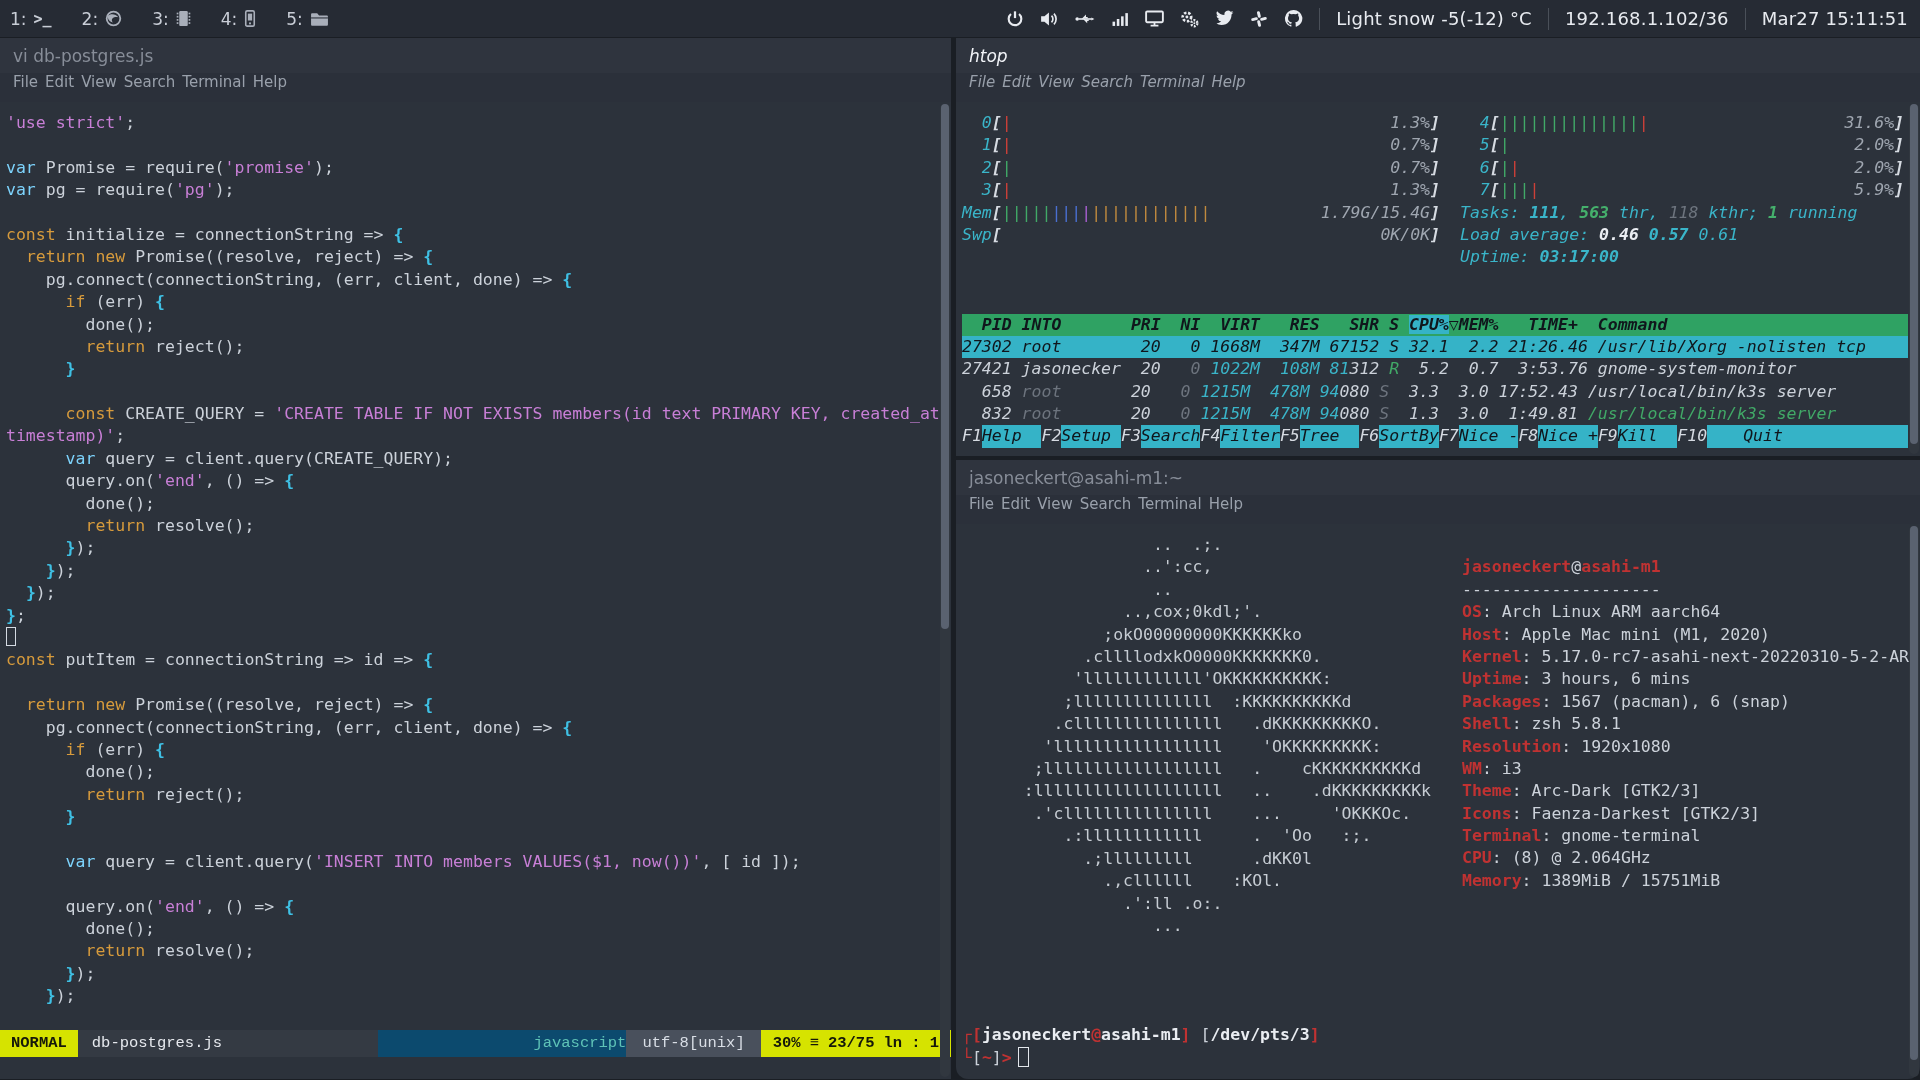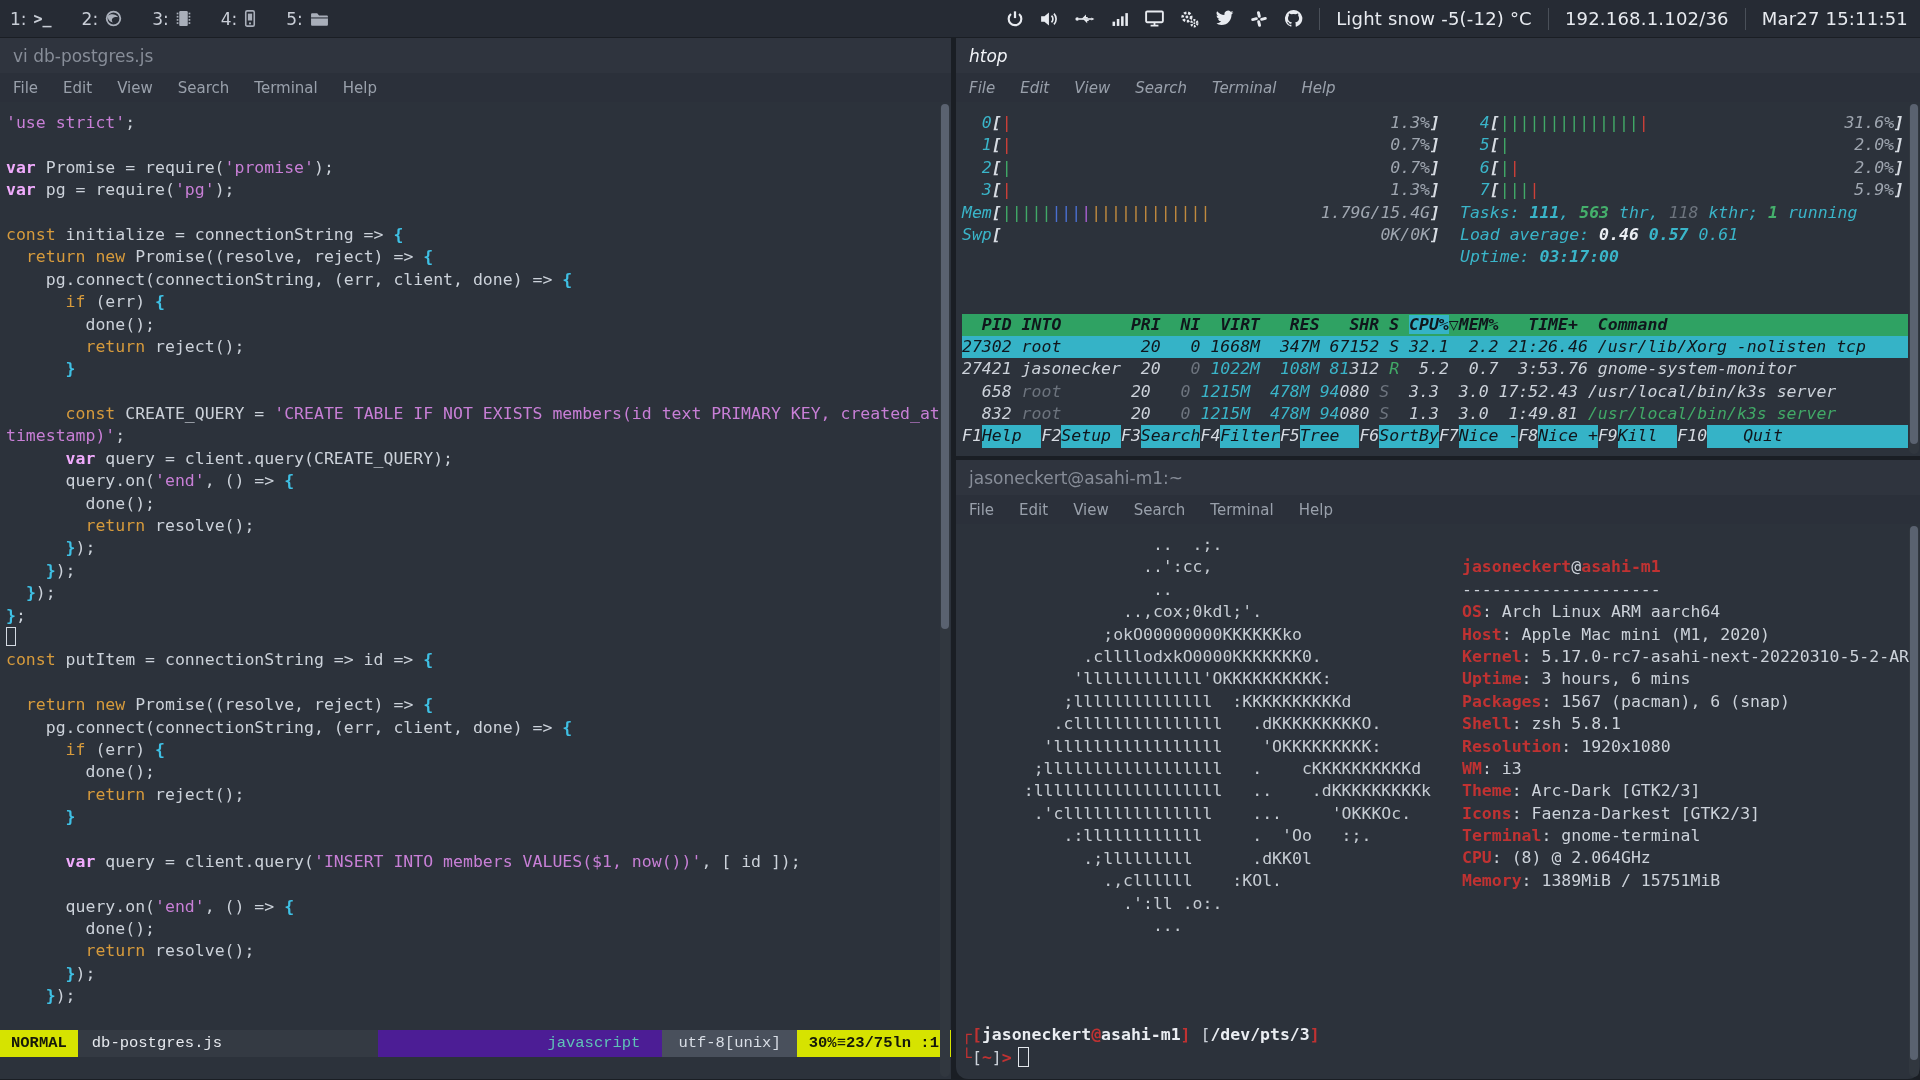--- a/index.html
+++ b/index.html
@@ -18,44 +18,44 @@
 
   
   .desktop { display:flex; height:1041px; gap:5px; }
   .win { background:#2c323b; display:flex; flex-direction:column; position:relative; }
   .win-left { width:951px; }
   .col-right { display:flex; flex-direction:column; gap:4px; flex:1; }
   .win-htop { height:418px;font-style:italic; }
   .win-term { flex:1;border-radius:12px; }
   .titlebar { height:35px; background:#2f343e; display:flex; align-items:center; padding-left:13px; font-size:17px; color:#878d98; flex:0 0 auto; }
   .titlebar.focused { color:#f1f3f7; }
-  .menubar { height:29px; background:#2b303a; display:flex; align-items:center; gap:25px; padding-left:13px; font-size:15px; color:#99a0ab; flex:0 0 auto; }
+  .menubar { height:29px; background:#2b303a; display:flex; align-items:flex-start; gap:7px; padding-left:13px; font-size:15px; color:#99a0ab; flex:0 0 auto; }
   .menubar span { cursor:default; }
   .term { position:relative; flex:1; overflow:hidden; font-family:"DejaVu Sans Mono",monospace; font-size:16.5px; line-height:22.4px; color:#ccd2da; padding:10px 0 0 6px; }
   .tline { height:22.4px; white-space:pre; }
 
   
   .sbar { position:absolute; top:2px; bottom:2px; right:1px; width:10px; background:#31373f; border-radius:5px; }
   .sbar .thumb { position:absolute; left:1px; right:1px; border-radius:4px; background:#5a6270; }
 
   
   .tk-p  { color:#ccd2da; }
   .tk-s  { color:#c87fd6; }
   .tk-k  { color:#d79b3c; }
-  .tk-v  { color:#f0abfc; font-weight:bold; }
+  .tk-v  { color:#7dd3fc; font-weight:normal; }
   .tk-b  { color:#3fc0e4; font-weight:bold; }
   .tk-cur{ display:inline-block; width:10px; height:19px; border:1.6px solid #d4dae2; vertical-align:-3px; }
 
   
   .statusline { position:absolute; left:0; right:0; bottom:22px; height:27px; display:flex; align-items:stretch; font-family:Liberation Mono, monospace; font-size:15.5px; }
   .sl-mode { background:#d6e300; color:#15180a; font-weight:bold; display:flex; align-items:center; padding:0 11px; }
   .sl-file { background:#343a43; color:#e6e9ee; display:flex; align-items:center; padding:0 14px; width:300px; }
-  .sl-mid  { background:#4c1d95; flex:1; display:flex; align-items:center; justify-content:flex-end; color:#5fc3b7; padding-right:22px; }
+  .sl-mid  { background:#0c4a6e; flex:1; display:flex; align-items:center; justify-content:flex-end; color:#5fc3b7; }
   .sl-enc  { background:#49505c; color:#d9dee6; display:flex; align-items:center; padding:0 16px; }
-  .sl-right{ background:#d6e300; color:#15180a; font-weight:bold; display:flex; align-items:center; padding:0 12px; }
+  .sl-right{ background:#d6e300; color:#15180a; font-weight:bold; display:flex; align-items:center; gap:9px; padding:0 12px; }
 
   
   .tk-cy  { color:#3ab5c9; }
   .tk-cyb { color:#3ab5c9; font-weight:bold; }
   .tk-wh  { color:#ccd2da; }
   .tk-whb { color:#eaedf2; font-weight:bold; }
   .tk-dim { color:#6d747e; }
   .tk-grn { color:#41a967; }
   .tk-grnb{ color:#45b06c; font-weight:bold; }
   .tk-red { color:#cc4038; }

